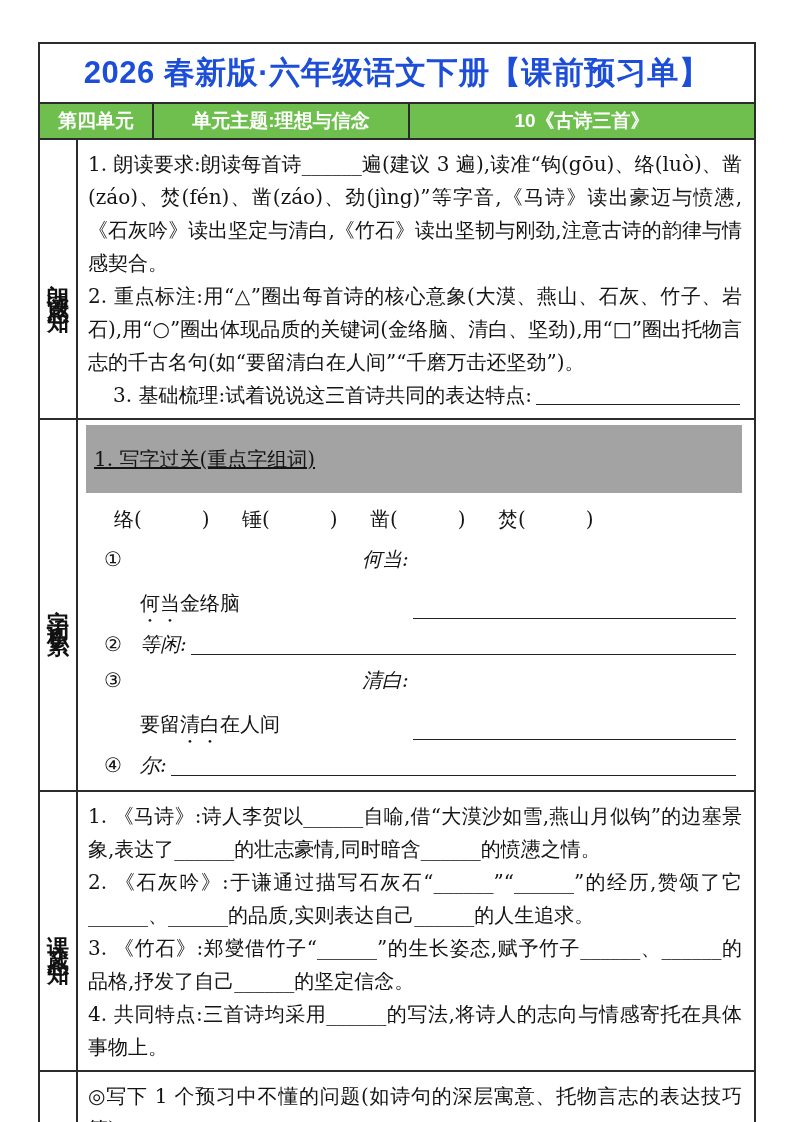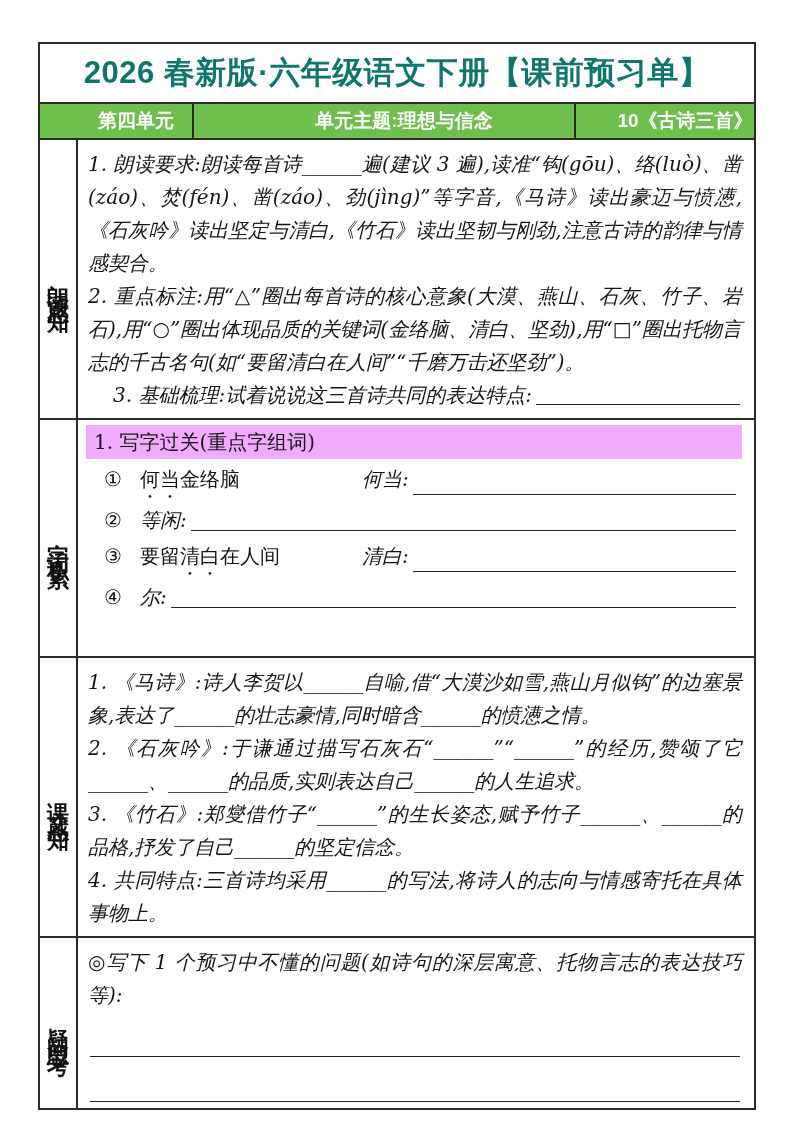--- a/index.html
+++ b/index.html
@@ -2,60 +2,60 @@
 <html><head>
 <meta charset="utf-8">
 <style>
   html,body{margin:0;padding:0;background:#ffffff;}
   body{width:793px;height:1122px;position:relative;font-family:"DejaVu Serif","Liberation Serif",serif;color:#141414;}
   .sheet{position:absolute;left:38px;top:42px;width:718px;box-sizing:border-box;border:2.5px solid #2b2b2b;background:#fff;}
 
   
   .title-row{height:58px;display:flex;align-items:center;justify-content:center;
     font-family:"Liberation Sans","DejaVu Sans",sans-serif;font-weight:700;
-    font-size:31px;color:#0f766e;letter-spacing:0.5px;white-space:nowrap;}
+    font-size:31px;color:#1d4ed8;letter-spacing:0.5px;white-space:nowrap;}
 
   
   .unit-bar{display:flex;height:34px;background:#6fbf4f;border-top:2px solid #2b2b2b;border-bottom:2px solid #2b2b2b;}
   .unit-cell{display:flex;align-items:center;justify-content:center;color:#fff;
     font-family:"Liberation Sans","DejaVu Sans",sans-serif;font-weight:700;font-size:19px;
-    border-right:2px solid #2b2b2b;box-sizing:border-box;margin-left:40px;}
+    border-right:2px solid #2b2b2b;box-sizing:border-box;}
   .unit-cell.c1{width:114px;}
-  .unit-cell.c2{width:342px;}
+  .unit-cell.c2{width:256px;}
   .unit-cell.c3{flex:1;border-right:none;text-align:center;}
 
   
   .section{display:flex;border-bottom:2px solid #2b2b2b;}
   .section:last-child{border-bottom:none;}
   .row-label{width:38px;box-sizing:border-box;border-right:2px solid #2b2b2b;
     display:flex;align-items:center;justify-content:center;
     writing-mode:vertical-rl;text-orientation:upright;
     font-family:"Liberation Sans","DejaVu Sans",sans-serif;font-weight:700;
     font-size:22px;letter-spacing:9px;color:#111;padding-top:9px;}
   .row-content{flex:1;box-sizing:border-box;padding:5px 12px 6px 10px;
     font-size:20px;line-height:33px;text-align:justify;}
-  .row-content p{margin:0;font-style:italic;}
+  .row-content p{margin:0;}
 
   .sec-reading .row-content{min-height:266px;padding-top:8px;}
   .sec-words  .row-content{min-height:236px;padding:3px 12px 6px 8px;}
   .sec-text   .row-content{min-height:256px;padding-top:8px;}
   .sec-questions .row-content{min-height:146px;padding-top:8px;}
 
   
   .line-flex{display:flex;}
   .line-flex .lead{white-space:nowrap;margin-left:25px;}
   .fill{flex:1;border-bottom:1.5px solid #222;margin:0 2px 7px 4px;align-self:flex-end;}
 
   
-  .gray-bar{background:#f0abfc;padding:1px 8px;margin:2px 0 3px 0;line-height:32px;}
+  .gray-bar{background:#a3a3a3;padding:18px 8px;margin:2px 0 3px 0;line-height:32px;text-decoration:underline;}
   .char-line{padding-left:28px;line-height:46px;white-space:nowrap;}
   .char-item{margin-right:26px;}
   .word-row{display:flex;line-height:35px;margin:0 4px 1px 18px;}
   .word-num{width:36px;flex:0 0 auto;}
-  .word-phrase{width:222px;flex:0 0 auto;white-space:nowrap;}
+  .word-phrase{width:222px;flex:0 0 auto;white-space:nowrap;margin-top:44px;}
   .word-label{flex:0 0 auto;white-space:nowrap;font-style:italic;}
   .em-dot{-webkit-text-emphasis:filled dot;-webkit-text-emphasis-position:under right;
           text-emphasis:filled dot;text-emphasis-position:under right;}
 
   
   .write-line{border-bottom:1.5px solid #222;height:44px;margin:0 2px;}
 </style>
 </head>
 <body>
 
@@ -78,20 +78,26 @@
         <span class="lead">3. 基础梳理:试着说说这三首诗共同的表达特点:</span>
         <span class="fill"></span>
       </p>
     </div>
   </div>
 
   <div class="section sec-words">
     <div class="row-label">字词积累</div>
     <div class="row-content">
       <div class="gray-bar">1. 写字过关(重点字组词)</div>
+      <div class="char-line">
+        <span class="char-item">络(　　　)</span>
+        <span class="char-item">锤(　　　)</span>
+        <span class="char-item">凿(　　　)</span>
+        <span class="char-item">焚(　　　)</span>
+      </div>
 
       <div class="word-row">
         <span class="word-num">①</span>
         <span class="word-phrase"><span></span><span class="em-dot">何当</span><span>金络脑</span></span>
         <span class="word-label">何当:</span>
         <span class="fill"></span>
       </div>
 
       <div class="word-row">
         <span class="word-num">②</span>

